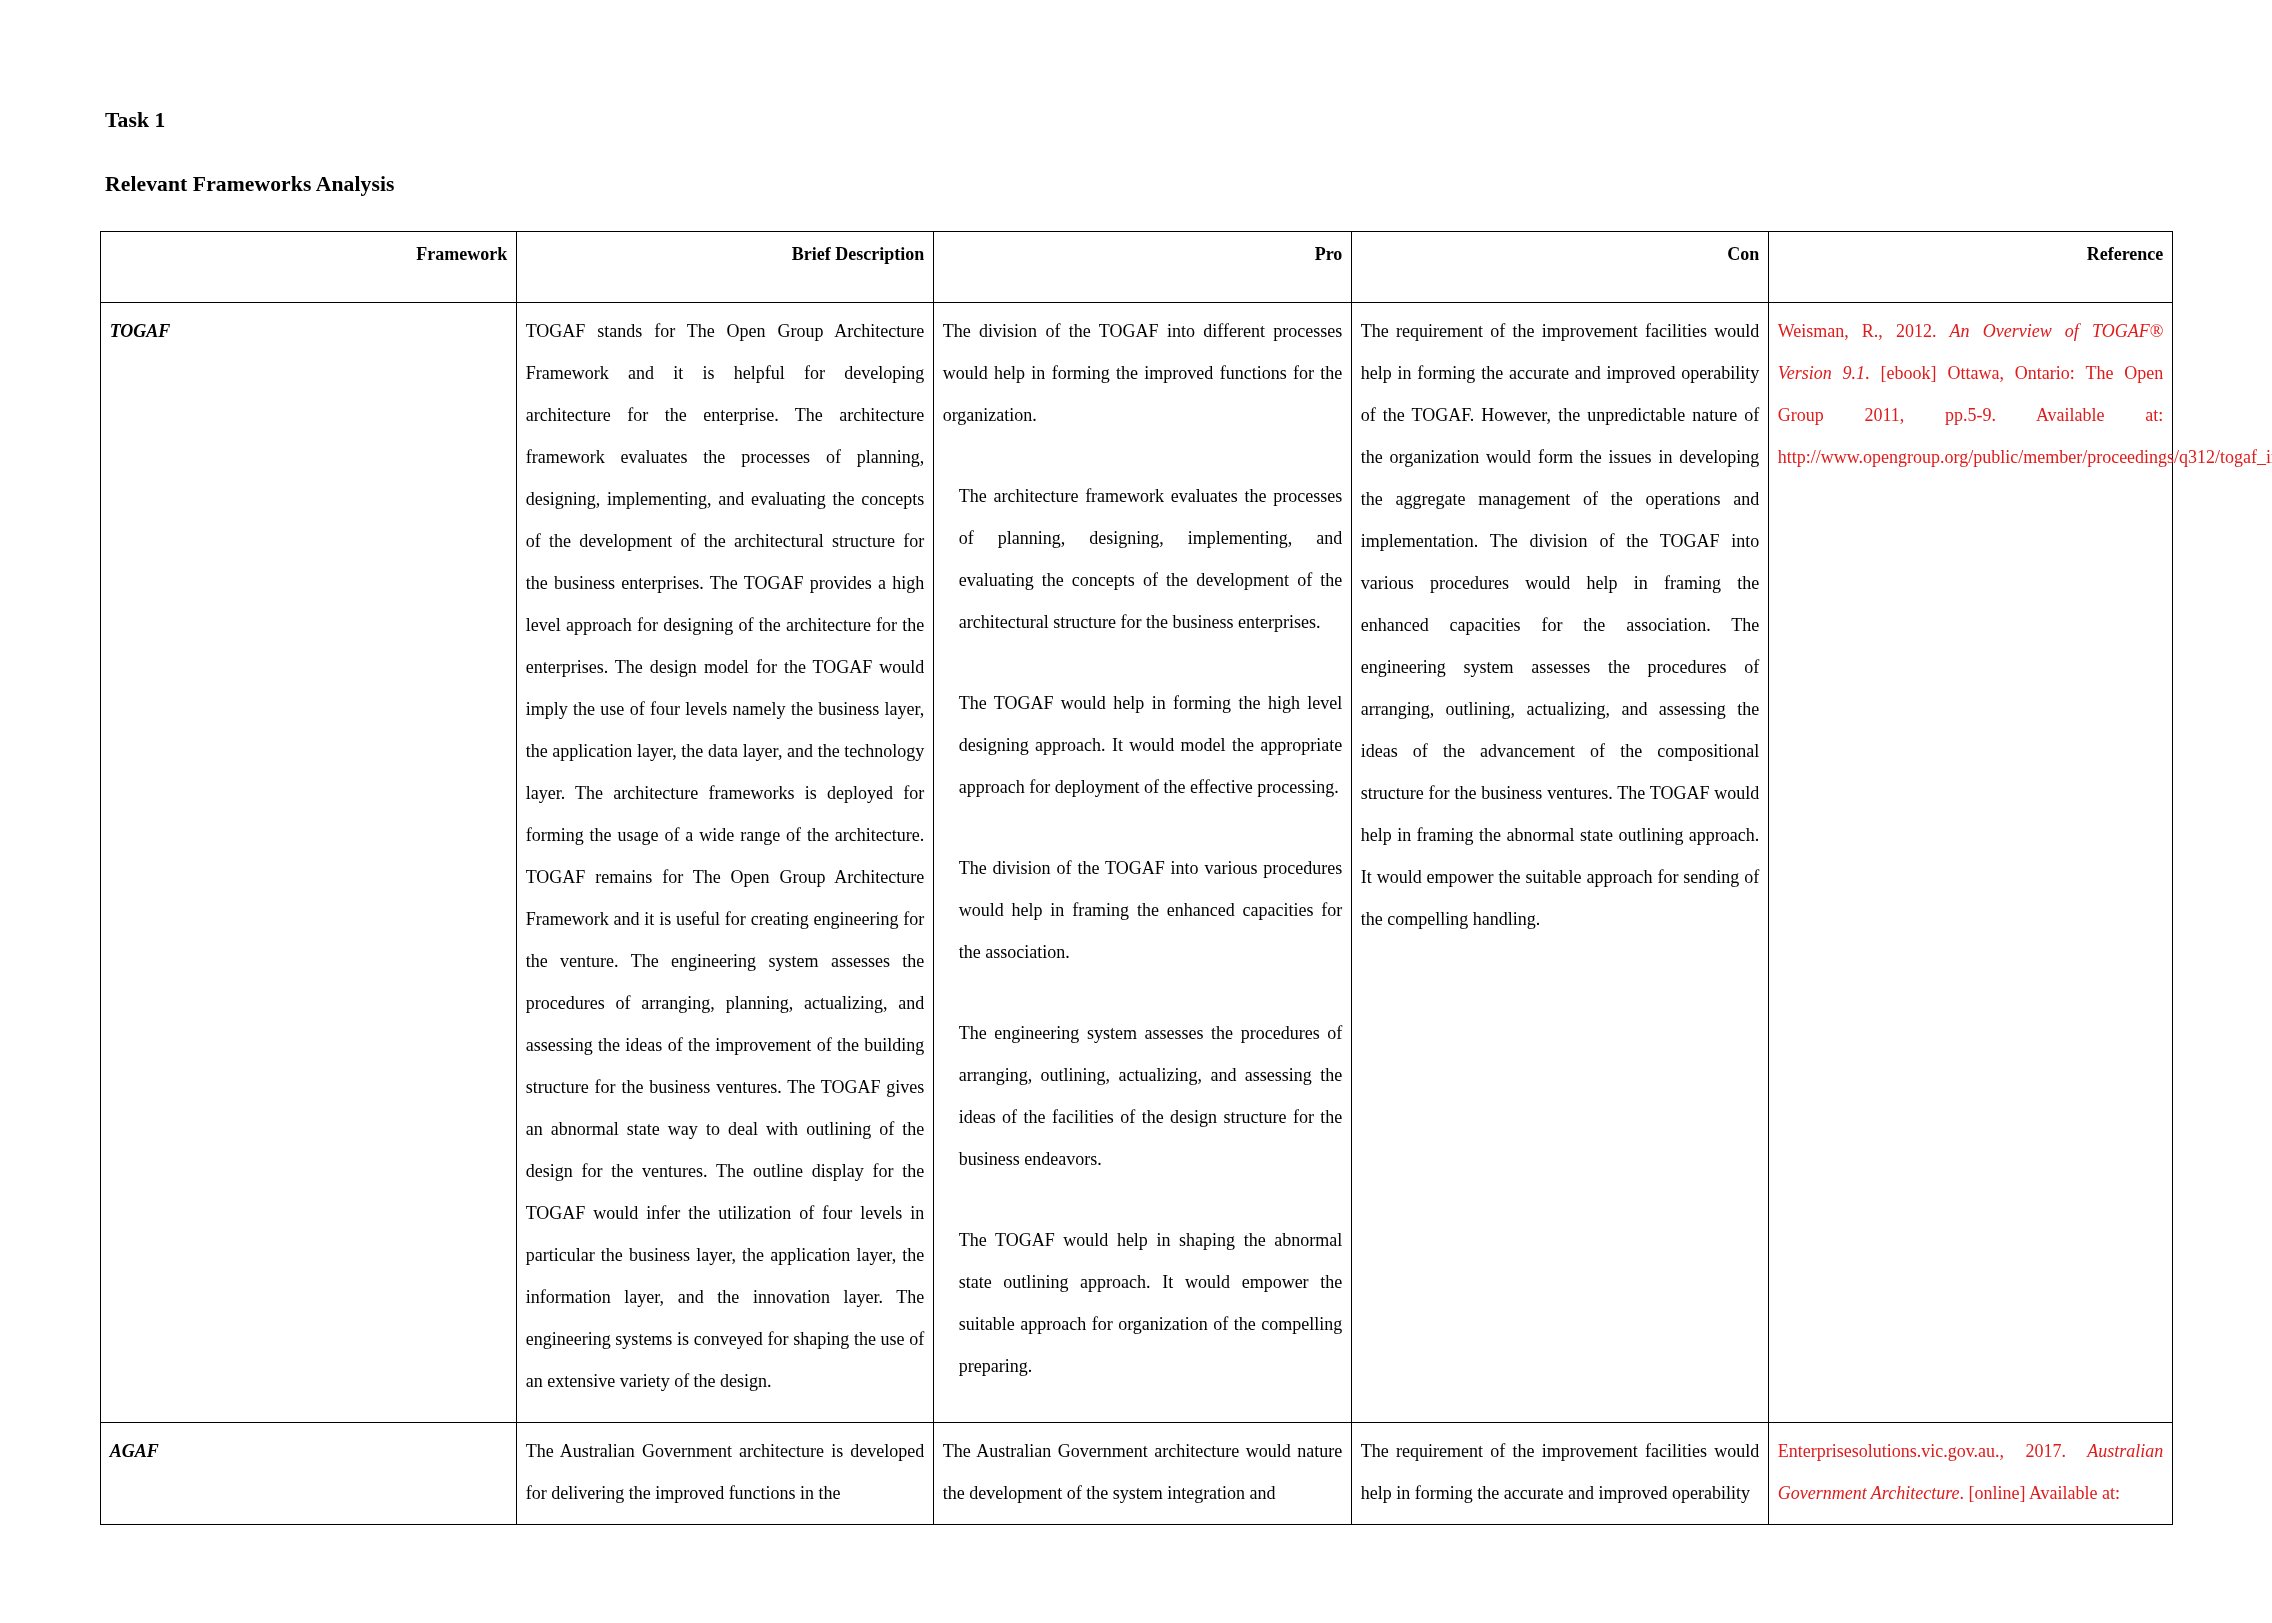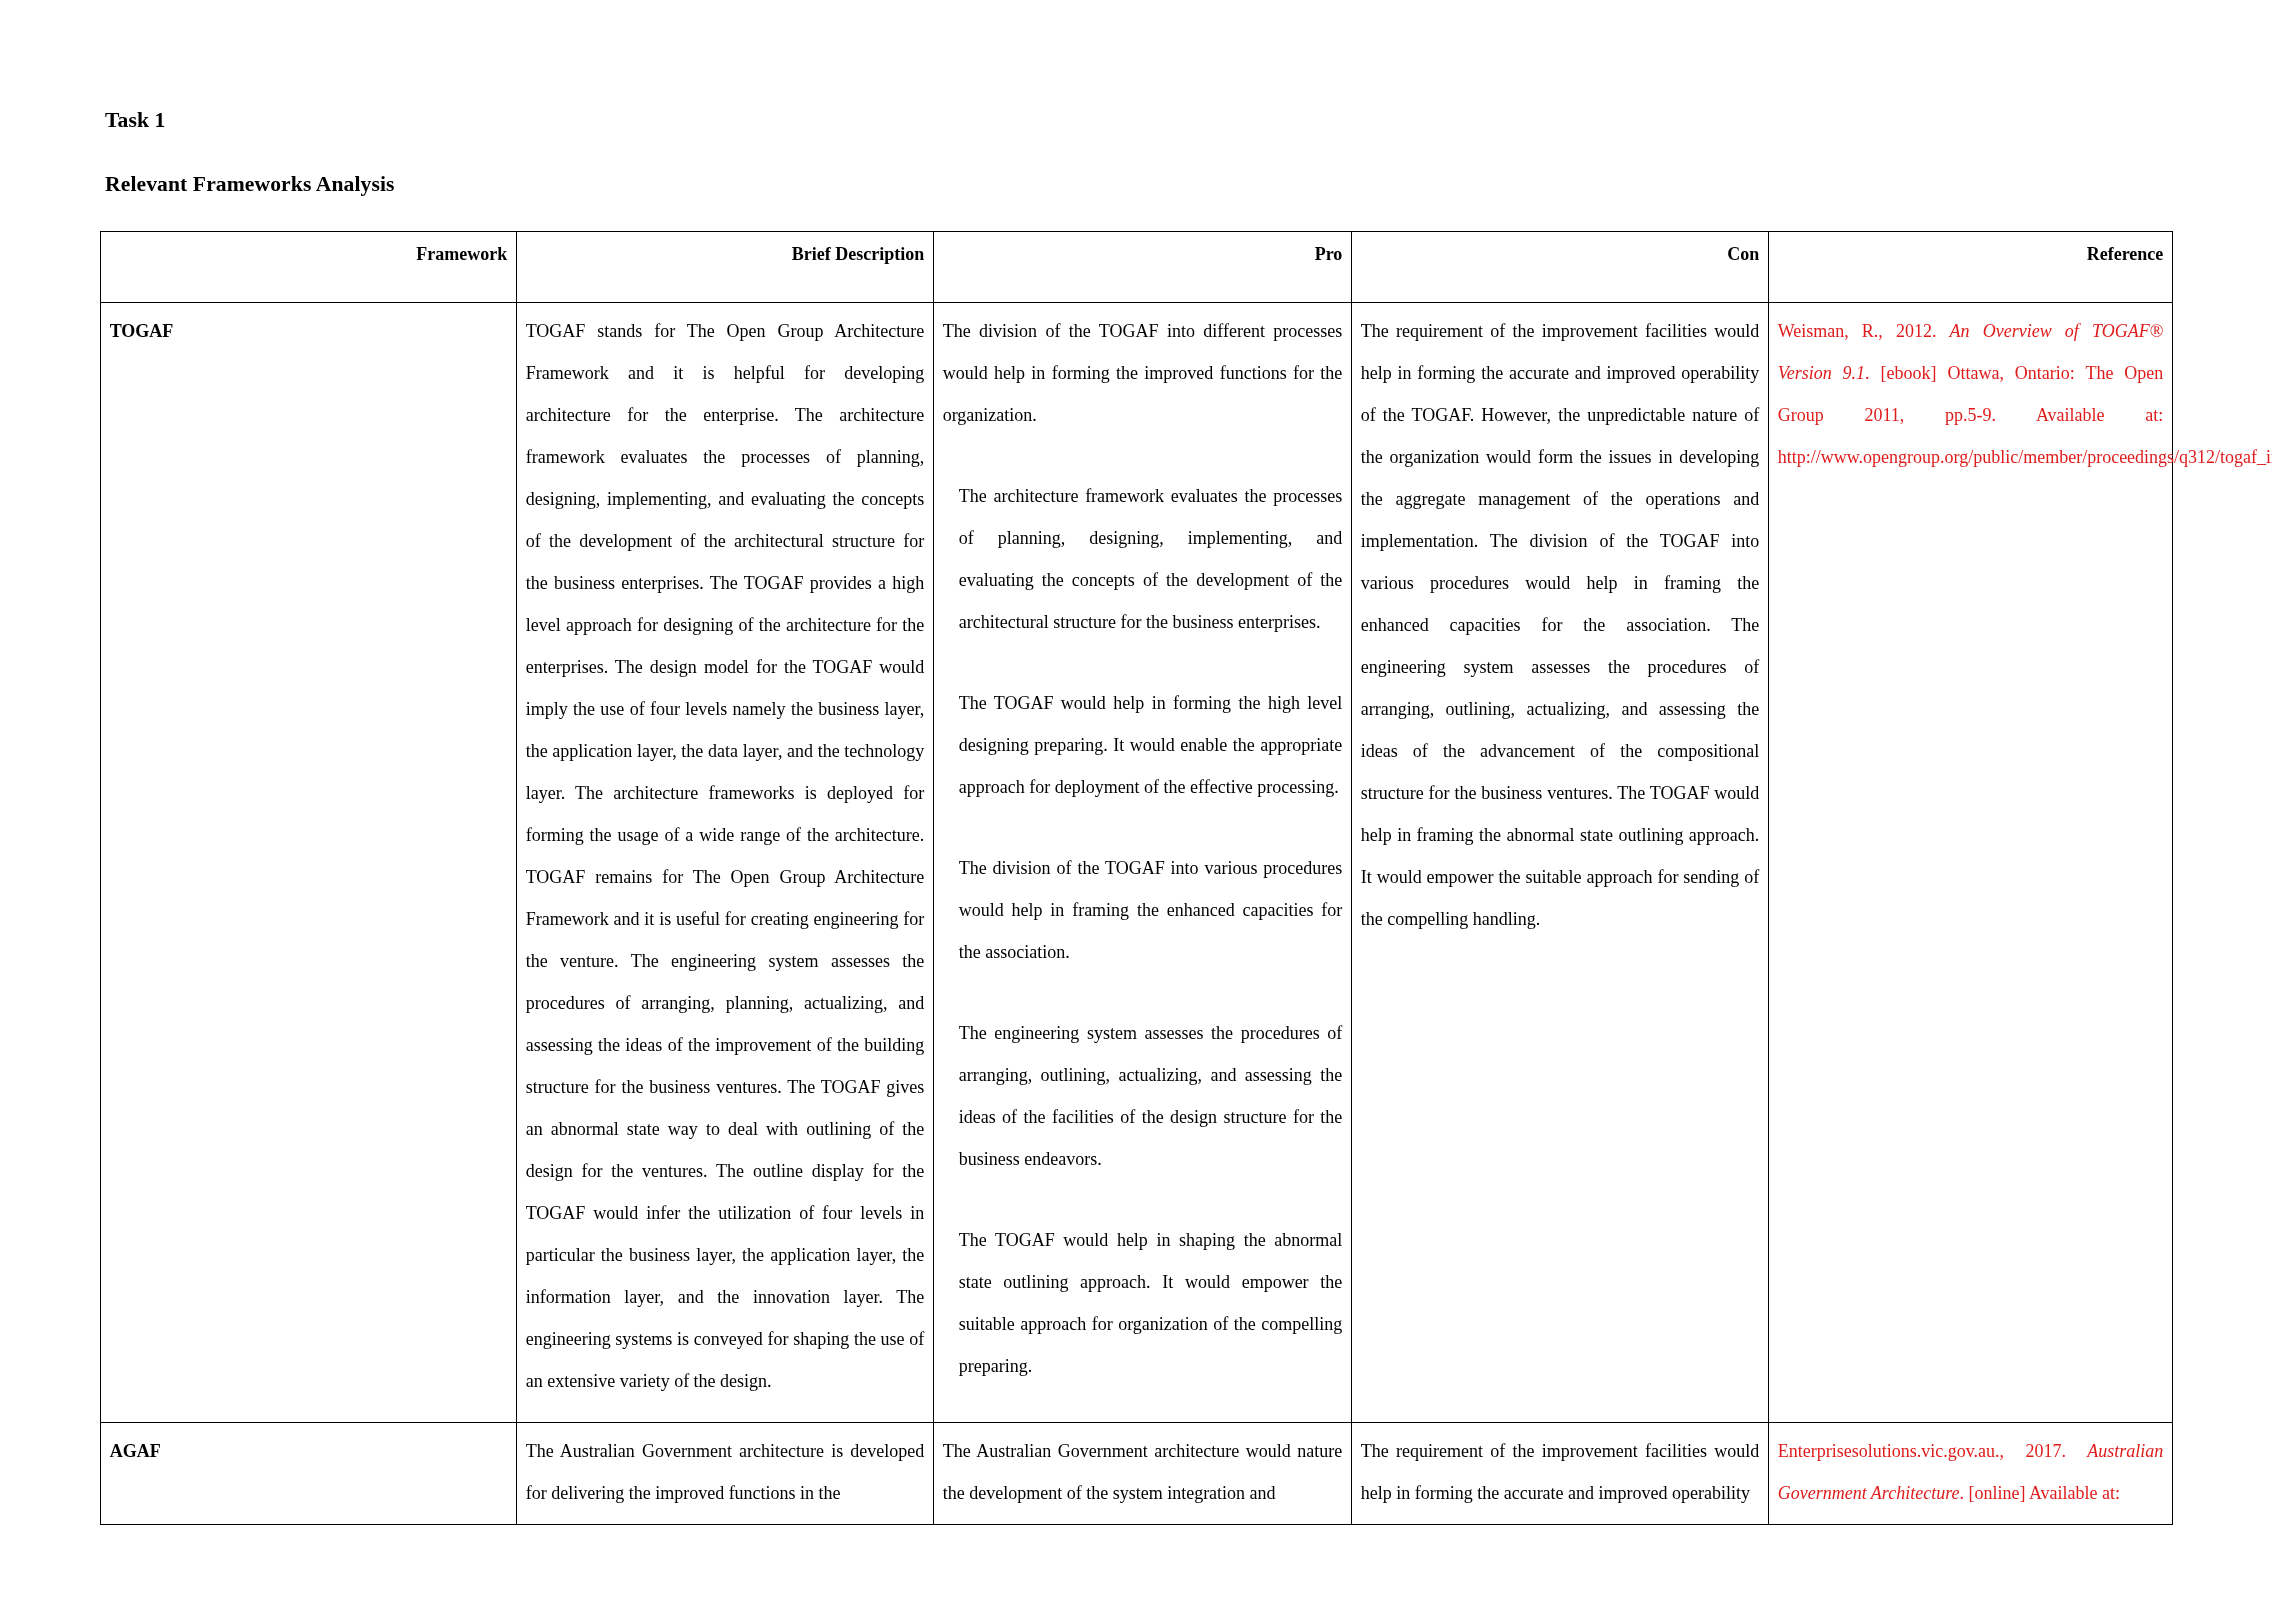--- a/index.html
+++ b/index.html
@@ -58,20 +58,21 @@
     vertical-align: top;
   }
   col.c-framework { width: 416px; }
   col.c-brief     { width: 417px; }
   col.c-pro       { width: 418px; }
   col.c-con       { width: 417px; }
   col.c-ref       { width: 404px; }
 
   .cell-framework {
     font-weight: bold;
+    font-style: italic;
     line-height: 29px;
     text-align: left;
   }
   .para { margin: 0; text-align: justify; }
   .para + .para { margin-top: 36px; margin-left: 16px; }
   .pro-cell .para + .para { margin-top: 39px; }
   .ref-cell {
     color: #e01b1b;
     text-align: justify;
   }
@@ -105,21 +106,21 @@
         <th>Reference</th>
       </tr>
     </thead>
     <tbody>
       <tr class="row-togaf">
         <td class="cell-framework">TOGAF</td>
         <td>TOGAF stands for The Open Group Architecture Framework and it is helpful for developing architecture for the enterprise. The architecture framework evaluates the processes of planning, designing, implementing, and evaluating the concepts of the development of the architectural structure for the business enterprises. The TOGAF provides a high level approach for designing of the architecture for the enterprises. The design model for the TOGAF would imply the use of four levels namely the business layer, the application layer, the data layer, and the technology layer. The architecture frameworks is deployed for forming the usage of a wide range of the architecture. TOGAF remains for The Open Group Architecture Framework and it is useful for creating engineering for the venture. The engineering system assesses the procedures of arranging, planning, actualizing, and assessing the ideas of the improvement of the building structure for the business ventures. The TOGAF gives an abnormal state way to deal with outlining of the design for the ventures. The outline display for the TOGAF would infer the utilization of four levels in particular the business layer, the application layer, the information layer, and the innovation layer. The engineering systems is conveyed for shaping the use of an extensive variety of the design.</td>
         <td class="pro-cell">
           <p class="para">The division of the TOGAF into different processes would help in forming the improved functions for the organization.</p>
           <p class="para">The architecture framework evaluates the processes of planning, designing, implementing, and evaluating the concepts of the development of the architectural structure for the business enterprises.</p>
-          <p class="para">The TOGAF would help in forming the high level designing preparing. It would enable the appropriate approach for deployment of the effective processing.</p>
+          <p class="para">The TOGAF would help in forming the high level designing approach. It would model the appropriate approach for deployment of the effective processing.</p>
           <p class="para">The division of the TOGAF into various procedures would help in framing the enhanced capacities for the association.</p>
           <p class="para">The engineering system assesses the procedures of arranging, outlining, actualizing, and assessing the ideas of the facilities of the design structure for the business endeavors.</p>
           <p class="para">The TOGAF would help in shaping the abnormal state outlining approach. It would empower the suitable approach for organization of the compelling preparing.</p>
         </td>
         <td>The requirement of the improvement facilities would help in forming the accurate and improved operability of the TOGAF. However, the unpredictable nature of the organization would form the issues in developing the aggregate management of the operations and implementation.  The division of the TOGAF into various procedures would help in framing the enhanced capacities for the association.   The engineering system assesses the procedures of arranging, outlining, actualizing, and assessing the ideas of the advancement of the compositional structure for the business ventures.  The TOGAF would help in framing the abnormal state outlining approach. It would empower the suitable approach for sending of the compelling handling.</td>
         <td class="ref-cell">
           <span>Weisman, R., 2012. </span><span class="ital">An Overview of TOGAF® Version 9.1</span><span>. [ebook] Ottawa, Ontario: The Open Group 2011, pp.5-9. Available at: http://www.opengroup.org/public/member/proceedings/q312/togaf_intro_weisman.pdf</span>
         </td>
       </tr>
       <tr class="row-agaf">

